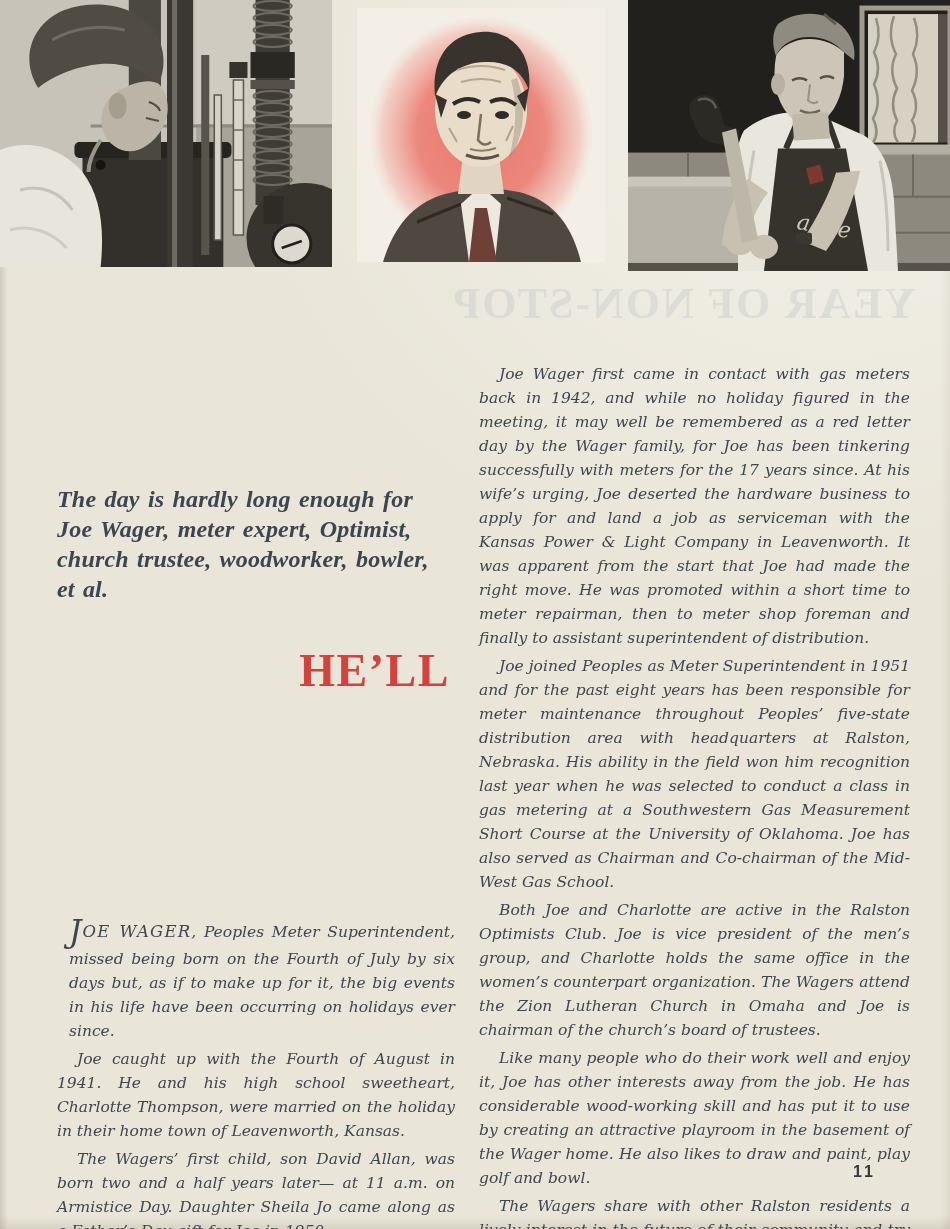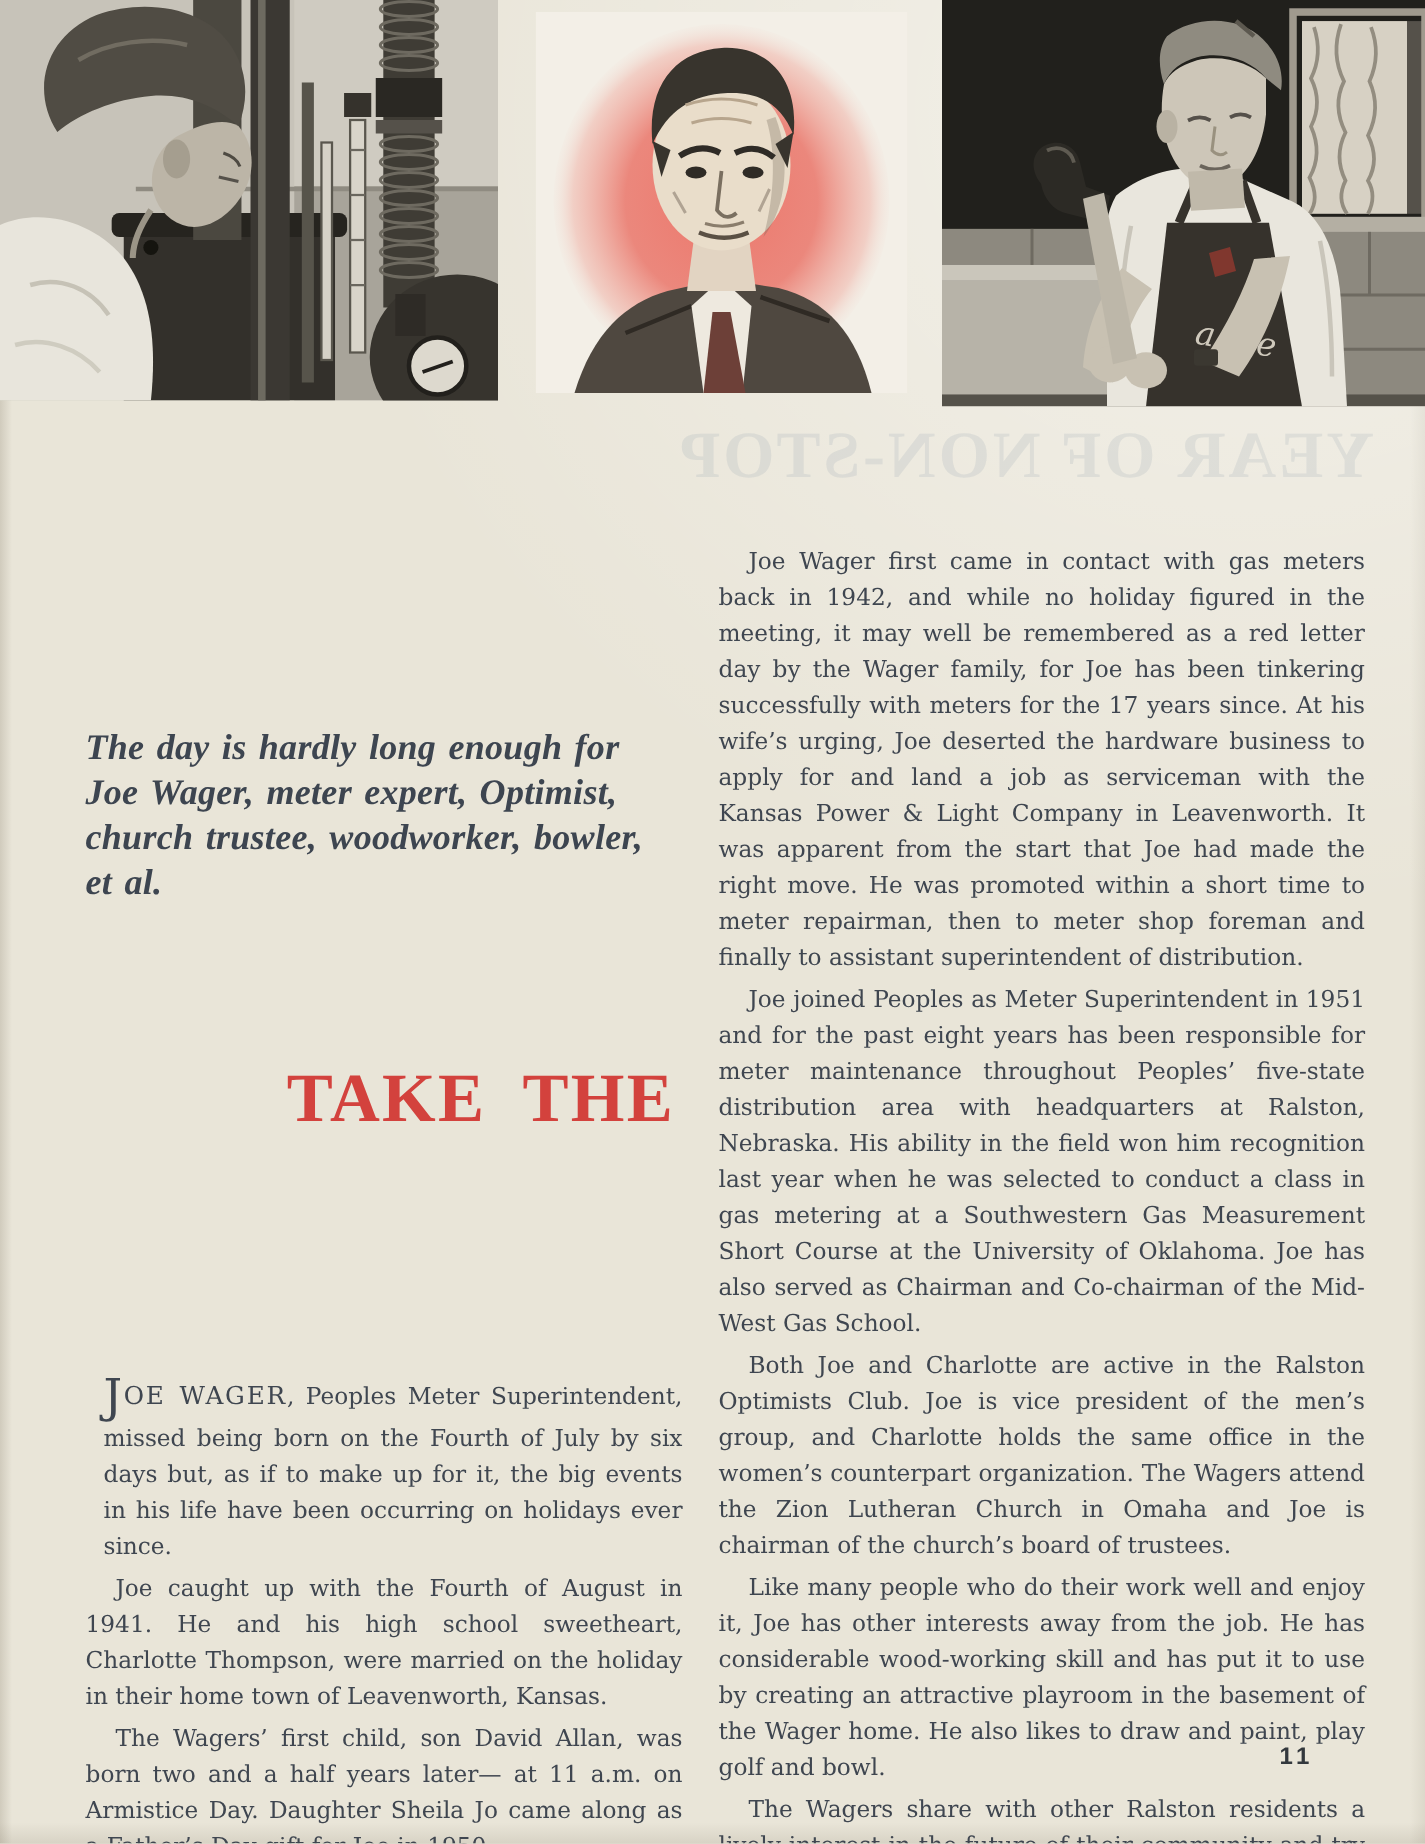--- a/index.html
+++ b/index.html
@@ -36,21 +36,21 @@
   .headline{
     position:absolute;right:500px;top:640px;margin:0;
     font-family:"Liberation Serif", serif;font-weight:700;
     font-size:46px;line-height:61px;color:#d3423d;
     letter-spacing:1.5px;word-spacing:12px;text-align:right;white-space:nowrap;
   }
 
   .col{position:absolute;color:#3f4650;font-size:15.5px;line-height:24px;text-align:justify;}
   .col-left{left:57px;top:916px;width:398px;}
   .col-right{left:479px;top:362px;width:431px;}
-  .col p{margin:0 0 4px 0;text-indent:20px;}
+  .col p{margin:0 0 4px 0;text-indent:20px;font-style:italic;}
   .col p.lead{text-indent:0;margin-left:12px;}
   .dropcap{
     font-size:31px;line-height:1;vertical-align:-5px;letter-spacing:1px;
   }
   .smallcaps{font-size:16.5px;letter-spacing:1.2px;}
 
   .page-number{
     position:absolute;left:853px;top:1163px;
     font-family:"Liberation Sans", sans-serif;font-weight:700;
     font-size:16px;color:#33383d;letter-spacing:3px;
@@ -212,22 +212,22 @@
         </g>
       </g>
     </svg>
   </div>
 
   <div class="ghost">YEAR OF NON-STOP</div>
 
   <p class="intro">The day is hardly long enough for Joe Wager, meter expert, Optimist, church trustee, woodworker, bowler, et al.</p>
 
   <h1 class="headline">
+    <span>HE’LL</span><br>
     <br>
-    <span>TAKE THE</span><br>
   </h1>
 
   <div class="col col-left">
     <p class="lead"><span class="dropcap">J</span><span class="smallcaps">OE WAGER</span><span>, Peoples Meter Superintendent, missed being born on the Fourth of July by six days but, as if to make up for it, the big events in his life have been occurring on holidays ever since.</span></p>
     <p>Joe caught up with the Fourth of August in 1941. He and his high school sweetheart, Charlotte Thompson, were married on the holiday in their home town of Leavenworth, Kansas.</p>
     <p>The Wagers’ first child, son David Allan, was born two and a half years later— at 11 a.m. on Armistice Day. Daughter Sheila Jo came along as a Father’s Day gift for Joe in 1950.</p>
   </div>
 
   <div class="col col-right">
     <p>Joe Wager first came in contact with gas meters back in 1942, and while no holiday figured in the meeting, it may well be remembered as a red letter day by the Wager family, for Joe has been tinkering successfully with meters for the 17 years since. At his wife’s urging, Joe deserted the hardware business to apply for and land a job as serviceman with the Kansas Power &amp; Light Company in Leavenworth. It was apparent from the start that Joe had made the right move. He was promoted within a short time to meter repairman, then to meter shop foreman and finally to assistant superintendent of distribution.</p>

